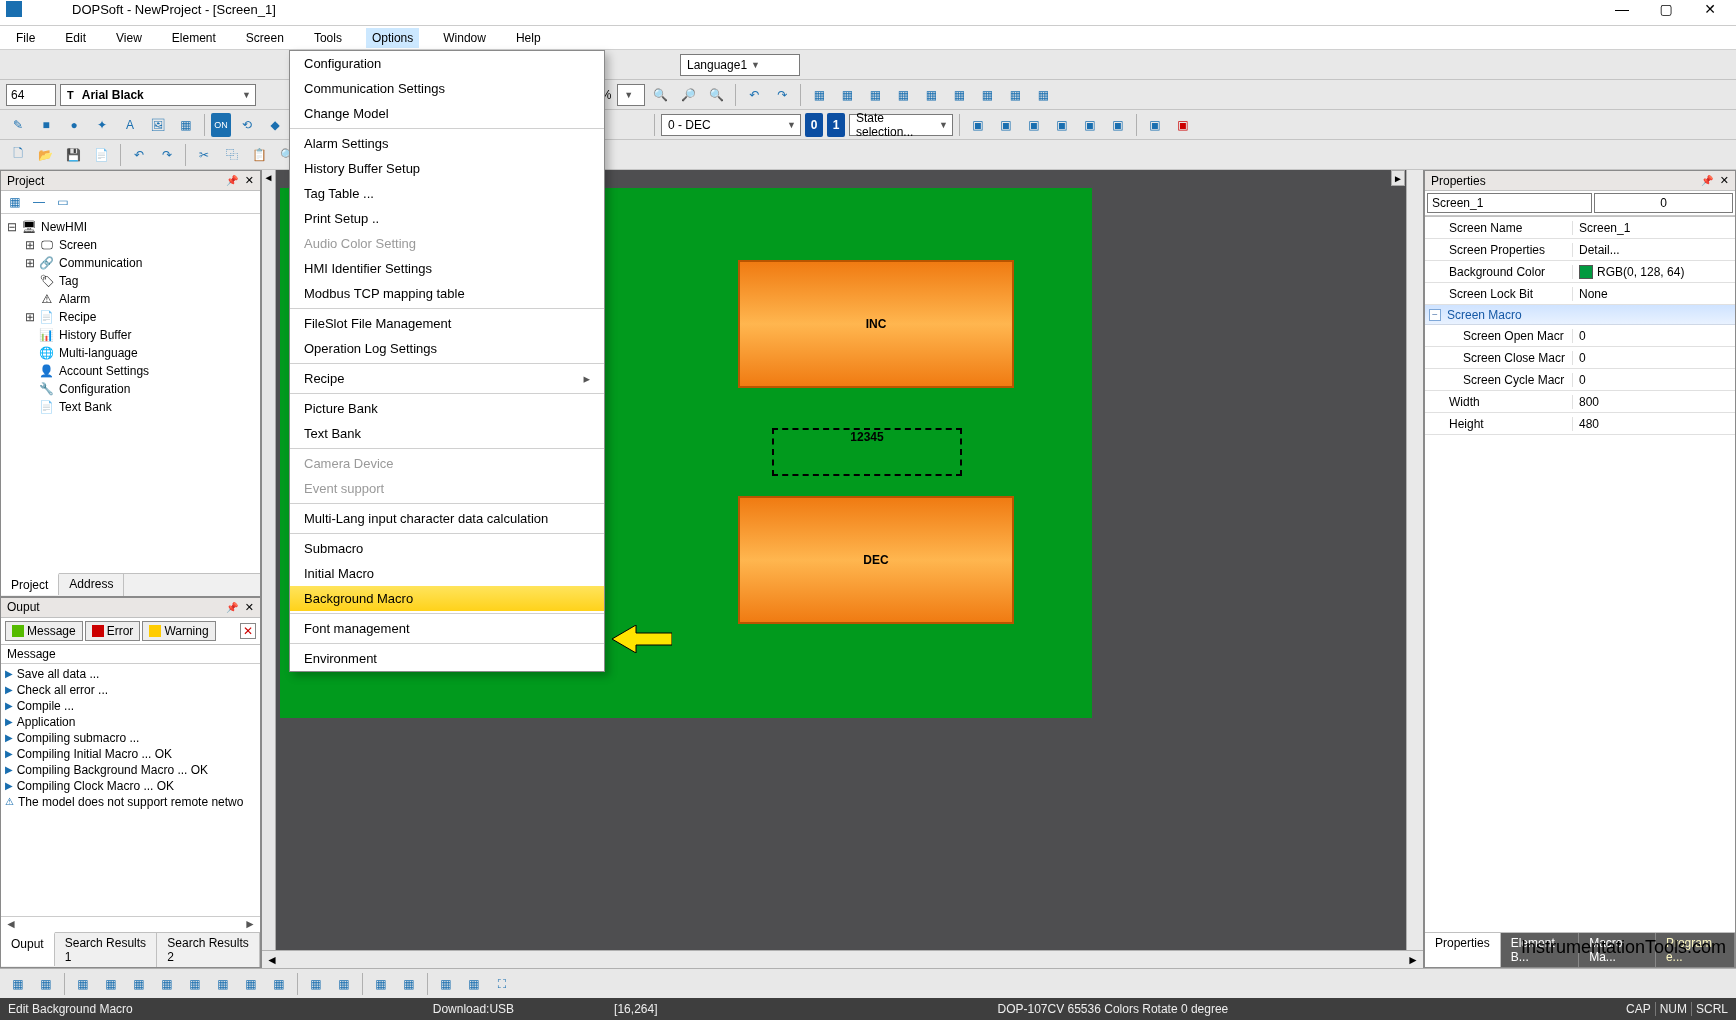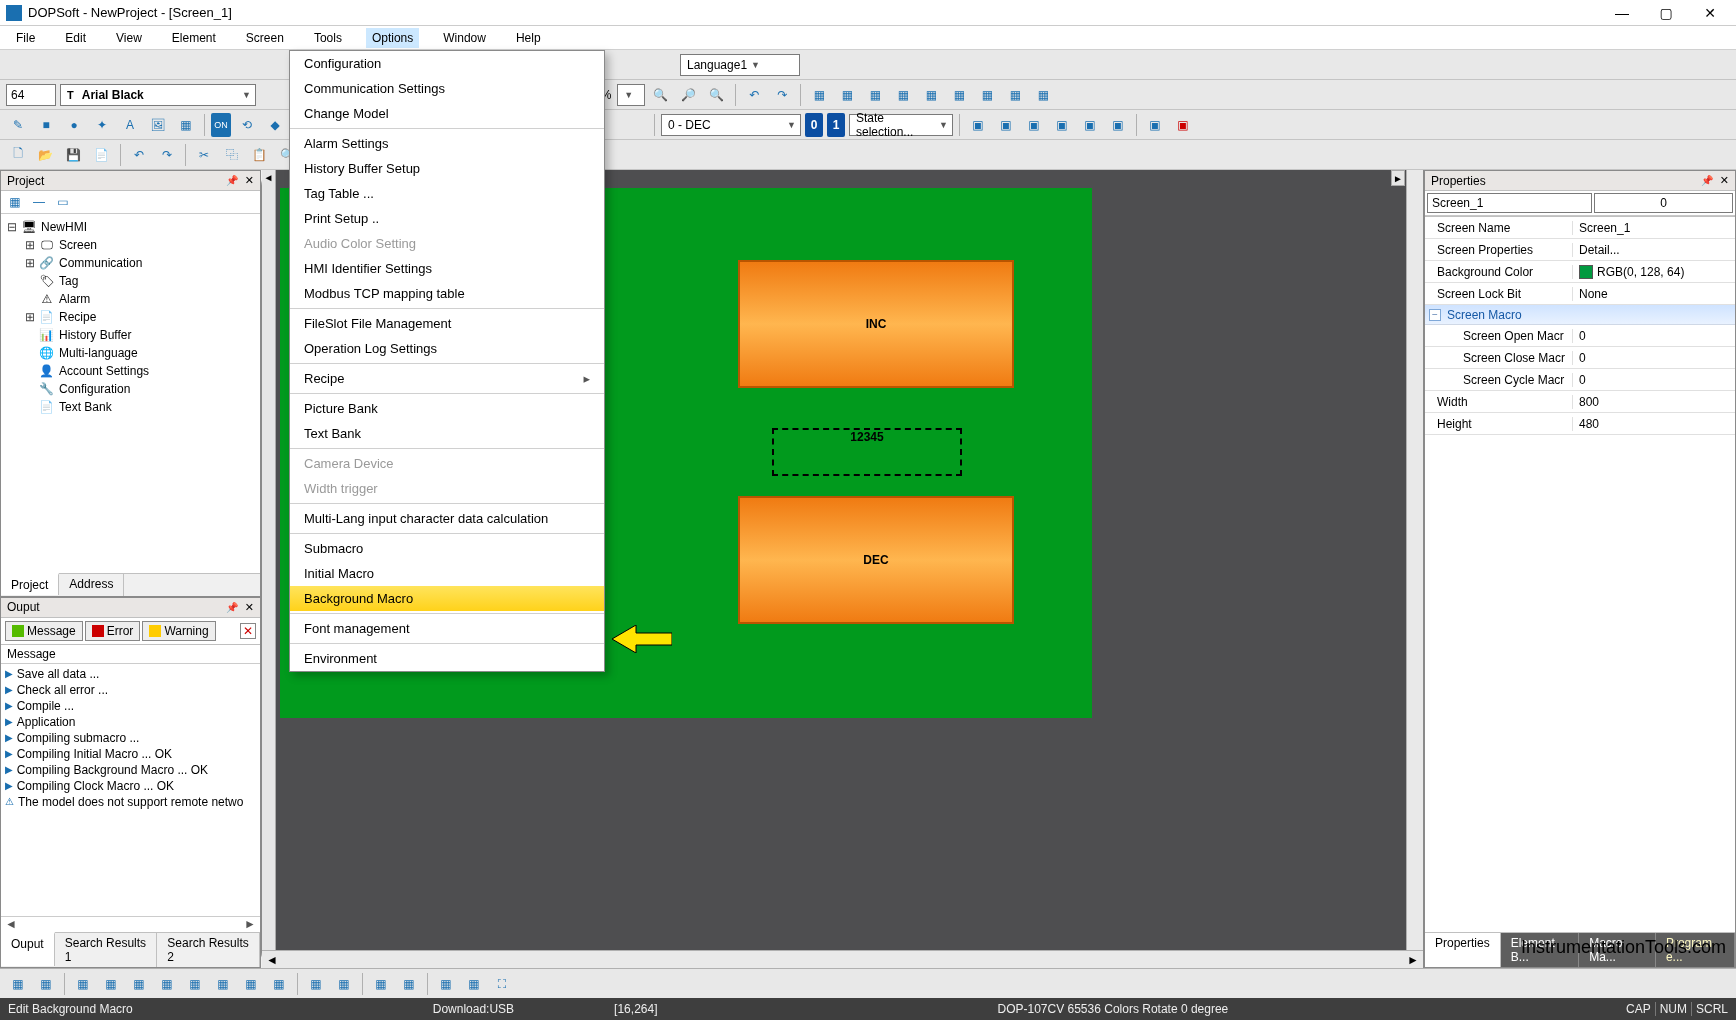--- a/index.html
+++ b/index.html
@@ -1,34 +1,34 @@
 <!DOCTYPE html>
 <html><head>
 <meta charset="utf-8">
 <style>
 * { margin: 0; padding: 0; box-sizing: border-box; font-family: "Segoe UI", Tahoma, sans-serif; font-size: 12px; }
 body { background: #f0f0f0; width: 1736px; height: 1020px; overflow: hidden; position: relative; }
-.titlebar { background: #fff; height: 26px; display: flex; align-items: center; padding: 0 6px; border-bottom: 1px solid #ccc; }
+.titlebar { background: #fff; height: 26px; display: flex; align-items: flex-end; padding: 8px 6px; border-bottom: 1px solid #ccc; gap: 44px; }
 .titlebar .app-icon { width: 16px; height: 16px; background: #1a6fb0; margin-right: 6px; }
 .titlebar .title { flex: 1; font-size: 13px; }
 .win-controls { display: flex; gap: 28px; margin-right: 12px; }
 .win-ctl { width: 16px; height: 16px; display: flex; align-items: center; justify-content: center; font-size: 14px; cursor: default; }
 .menubar { background: #fff; height: 24px; display: flex; align-items: center; padding: 0 10px; gap: 18px; border-bottom: 1px solid #d0d0d0; }
 .menubar .mi { padding: 3px 6px; cursor: default; }
 .menubar .mi.active { background: #cce8ff; }
 .toolstrip { background: #e8e8e8; border-bottom: 1px solid #c4c4c4; height: 30px; display: flex; align-items: center; padding: 0 6px; gap: 4px; }
 .toolstrip2 { background: #e8e8e8; border-bottom: 1px solid #c4c4c4; height: 30px; display: flex; align-items: center; padding: 0 6px; gap: 4px; }
 .tb-input { width: 50px; height: 22px; border: 1px solid #7a7a7a; background: #fff; padding: 0 4px; }
 .tb-combo { height: 22px; border: 1px solid #7a7a7a; background: #fff; padding: 0 4px 0 6px; display: inline-flex; align-items: center; gap: 4px; }
 .tb-combo .arrow { font-size: 9px; color: #555; }
 .tb-btn { width: 24px; height: 24px; display: flex; align-items: center; justify-content: center; color: #1a6fb0; border-radius: 2px; }
 .tb-sep { width: 1px; height: 22px; background: #b0b0b0; margin: 0 2px; }
 .body-row { display: flex; height: calc(100% - 26px - 24px - 30px - 30px - 30px - 22px - 30px - 30px); }
 
-.left-col { width: 262px; display: flex; flex-direction: column; background: #fff; border-right: 1px solid #8a8a8a; border-radius: 16px; }
+.left-col { width: 262px; display: flex; flex-direction: column; background: #fff; border-right: 1px solid #8a8a8a; }
 .panel { border: 1px solid #8a8a8a; display: flex; flex-direction: column; }
 .panel-h { background: #e9e6e4; height: 20px; display: flex; align-items: center; padding: 0 6px; border-bottom: 1px solid #c0c0c0; }
 .panel-h .t { flex: 1; }
 .pin { font-size: 10px; margin-right: 6px; }
 .close-x { font-size: 11px; }
 .tree { flex: 1; overflow: auto; padding: 4px 2px; background: #fff; }
 .tree-item { display: flex; align-items: center; gap: 4px; padding: 1px 2px; }
 .tree-item .exp { width: 10px; color: #444; }
 .tree-item .ic { width: 16px; height: 16px; display: inline-flex; align-items: center; justify-content: center; }
 .tree .l1 { padding-left: 4px; }
@@ -51,21 +51,21 @@
 .hscroll { position: absolute; left: 0; right: 0; bottom: 0; height: 18px; background: #e9e9e9; border-top: 1px solid #b0b0b0; display: flex; align-items: center; }
 .vscroll { position: absolute; top: 0; bottom: 18px; right: 0; width: 17px; background: #e9e9e9; border-left: 1px solid #b0b0b0; }
 .arrow-callout { position: absolute; left: 612px; top: 625px; width: 60px; height: 28px; pointer-events: none; }
 
 .right-col { width: 312px; display: flex; flex-direction: column; background: #fff; }
 .prop-head-edit { display: flex; padding: 2px; gap: 2px; background: #fff; border-bottom: 1px solid #c8c8c8; }
 .prop-head-edit input { flex: 1; border: 1px solid #7a7a7a; height: 20px; padding: 0 4px; }
 .prop-head-edit .num { width: 50px; border: 1px solid #7a7a7a; height: 20px; }
 .prop-grid { flex: 1; overflow: auto; border-top: 1px solid #c0c0c0; }
 .prop-row { display: flex; border-bottom: 1px solid #e0e0e0; height: 22px; align-items: center; }
-.prop-row .k { width: 148px; padding-left: 12px; border-right: 1px solid #e0e0e0; }
+.prop-row .k { width: 148px; padding-left: 24px; border-right: 1px solid #e0e0e0; }
 .prop-row .v { flex: 1; padding-left: 6px; display: flex; align-items: center; gap: 4px; }
 .prop-cat { background: linear-gradient(180deg,#cfe3ff,#e9f2ff); color: #1659a6; font-weight: 400; height: 20px; display: flex; align-items: center; padding-left: 4px; border-bottom: 1px solid #cfd8e6; }
 .prop-cat .box { width: 12px; height: 12px; border: 1px solid #7fa8d8; background: #fff; margin-right: 6px; text-align: center; line-height: 10px; font-size: 10px; color: #5b7fb0; }
 .color-sw { width: 14px; height: 14px; border: 1px solid #555; }
 .bottom-tool { background: #e8e8e8; height: 30px; border-top: 1px solid #b0b0b0; display: flex; align-items: center; padding: 0 6px; gap: 4px; }
 .statusbar { background: #3e3e3e; color: #eee; height: 22px; display: flex; align-items: center; padding: 0 8px; font-size: 12px; }
 .status-cell { margin-right: 40px; }
 
 .dropdown { position: absolute; left: 289px; top: 50px; width: 316px; background: #fff; border: 1px solid #8a8a8a; box-shadow: 4px 4px 8px rgba(0,0,0,.25); z-index: 100; }
 .dropdown .dd-item { padding: 5px 14px; font-size: 13px; cursor: default; }
@@ -116,21 +116,21 @@
     <div class="dd-sep"></div>
     <div class="dd-item">FileSlot File Management</div>
     <div class="dd-item">Operation Log Settings</div>
     <div class="dd-sep"></div>
     <div class="dd-item sub">Recipe</div>
     <div class="dd-sep"></div>
     <div class="dd-item">Picture Bank</div>
     <div class="dd-item">Text Bank</div>
     <div class="dd-sep"></div>
     <div class="dd-item disabled">Camera Device</div>
-    <div class="dd-item disabled">Width trigger</div>
+    <div class="dd-item disabled">Event support</div>
     <div class="dd-sep"></div>
     <div class="dd-item">Multi-Lang input character data calculation</div>
     <div class="dd-sep"></div>
     <div class="dd-item">Submacro</div>
     <div class="dd-item">Initial Macro</div>
     <div class="dd-item hl">Background Macro</div>
     <div class="dd-sep"></div>
     <div class="dd-item">Font management</div>
     <div class="dd-sep"></div>
     <div class="dd-item">Environment</div>

